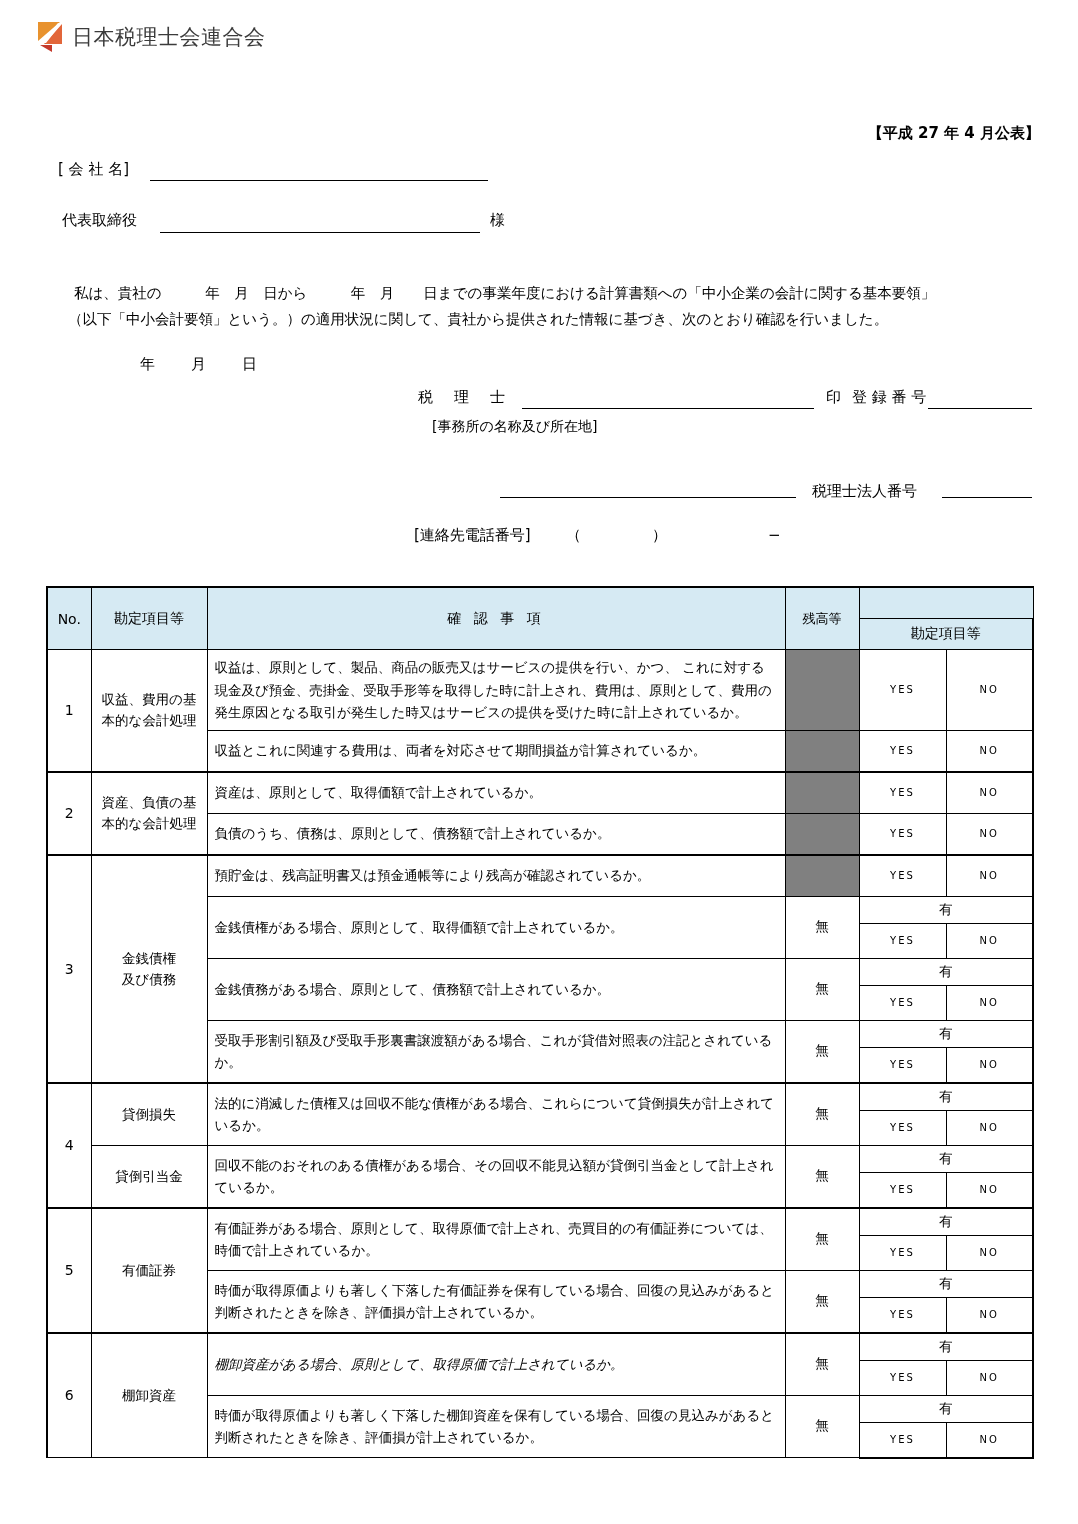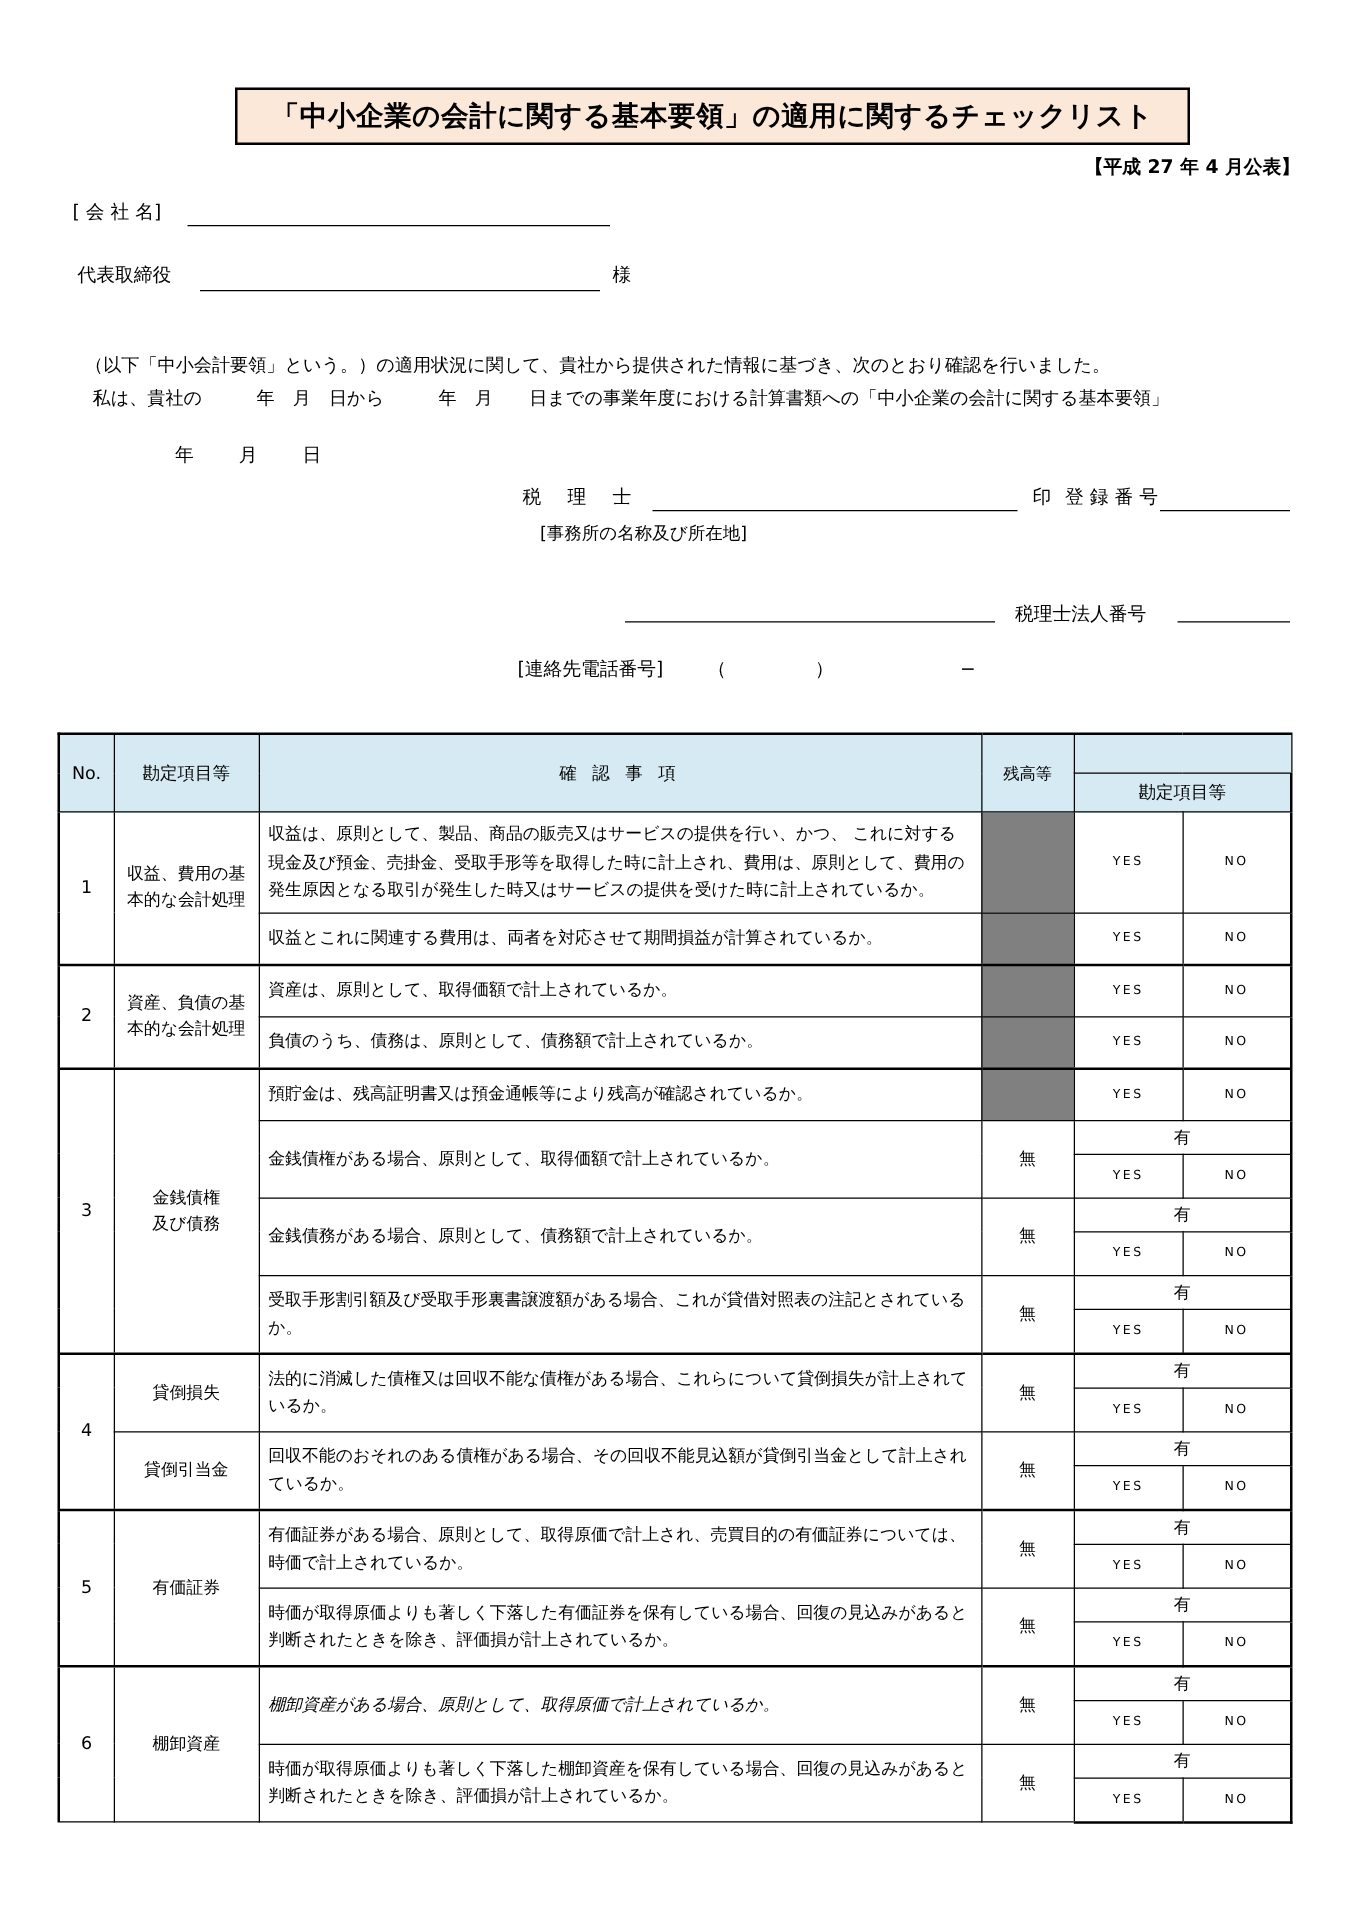--- a/index.html
+++ b/index.html
@@ -51,36 +51,44 @@
   td.you{text-align:center;vertical-align:middle;font-size:13.5px;height:26px;}
 
   .sec-top > td{border-top:2px solid #000;}
   .thick-top{border-top:2px solid #000 !important;}
 </style>
 </head>
 <body>
 
 <div class="page">
 
-
-  <div class="title-box">
-    <span class="title-text">「中小企業の会計に関する基本要領」の適用に関するチェックリスト</span>
+  <div class="logo-row">
+    <span class="logo-mark">
+      <svg width="26" height="30" viewBox="0 0 26 30" xmlns="http://www.w3.org/2000/svg">
+        <polygon points="0,0 22,0 0,19" fill="#e8922e"></polygon>
+        <polygon points="24,2 24,22 6,22" fill="#e2663a"></polygon>
+        <polygon points="2,23 14,23 14,30" fill="#c4392b"></polygon>
+        <polygon points="20,1 4,21 8,21 23,2" fill="#ffffff"></polygon>
+      </svg>
+    </span>
+    <span class="logo-text">日本税理士会連合会</span>
   </div>
+
   <div class="pub-date">【平成 27 年 4 月公表】</div>
 
   <div class="fld" style="left:58px;top:160px;">[ 会  社  名]</div>
   <div class="rule" style="left:150px;top:180px;width:338px;"></div>
 
   <div class="fld" style="left:62px;top:211px;">代表取締役</div>
   <div class="rule" style="left:160px;top:232px;width:320px;"></div>
   <div class="fld" style="left:490px;top:211px;">様</div>
 
   <div class="para" style="left:74px;top:280px;width:950px;">
+    <div>私は、貴社の　　　年　月　日から　　　年　月　　日までの事業年度における計算書類への「中小企業の会計に関する基本要領」</div>
     <div style="margin-left:-6px;">（以下「中小会計要領」という。）の適用状況に関して、貴社から提供された情報に基づき、次のとおり確認を行いました。</div>
-    <div>私は、貴社の　　　年　月　日から　　　年　月　　日までの事業年度における計算書類への「中小企業の会計に関する基本要領」</div>
   </div>
 
   <div class="fld" style="left:140px;top:355px;letter-spacing:2px;">年　　月　　日</div>
 
   <div class="fld" style="left:418px;top:388px;letter-spacing:3px;">税　理　士</div>
   <div class="rule" style="left:522px;top:408px;width:292px;"></div>
   <div class="fld" style="left:826px;top:388px;">印</div>
   <div class="fld" style="left:852px;top:388px;">登 録 番 号</div>
   <div class="rule" style="left:928px;top:408px;width:104px;"></div>
 

